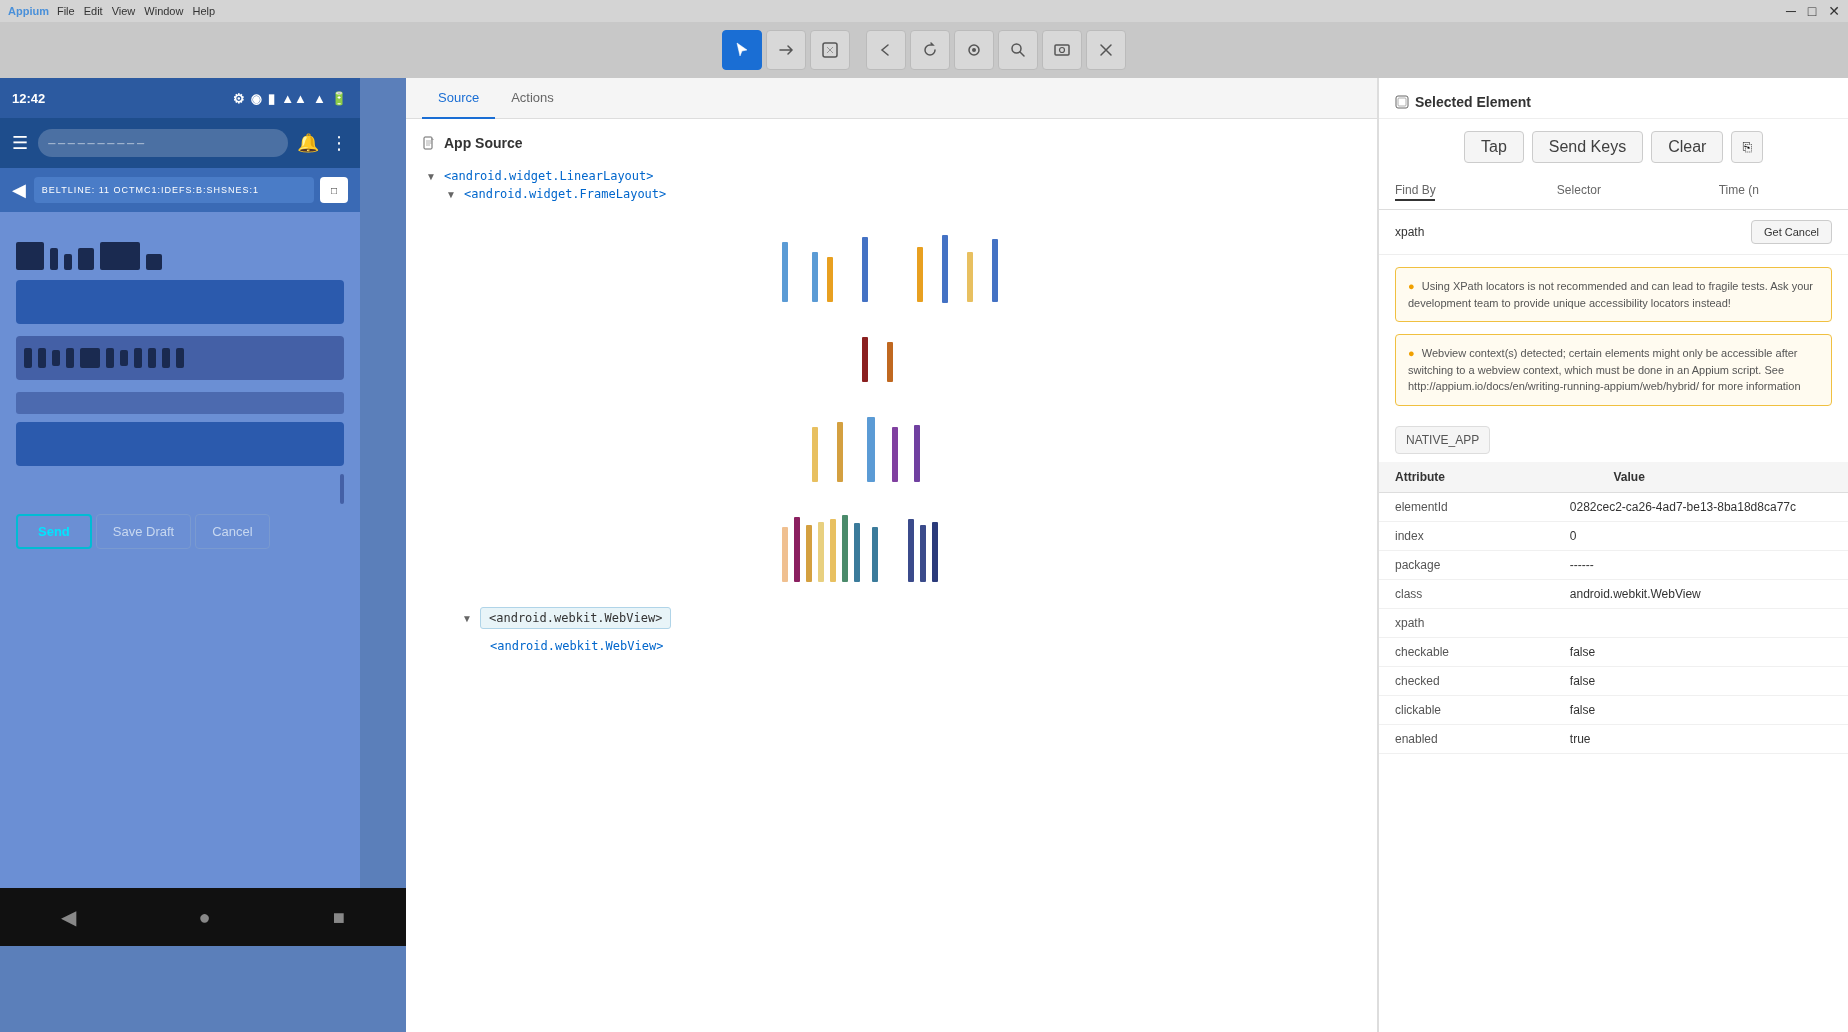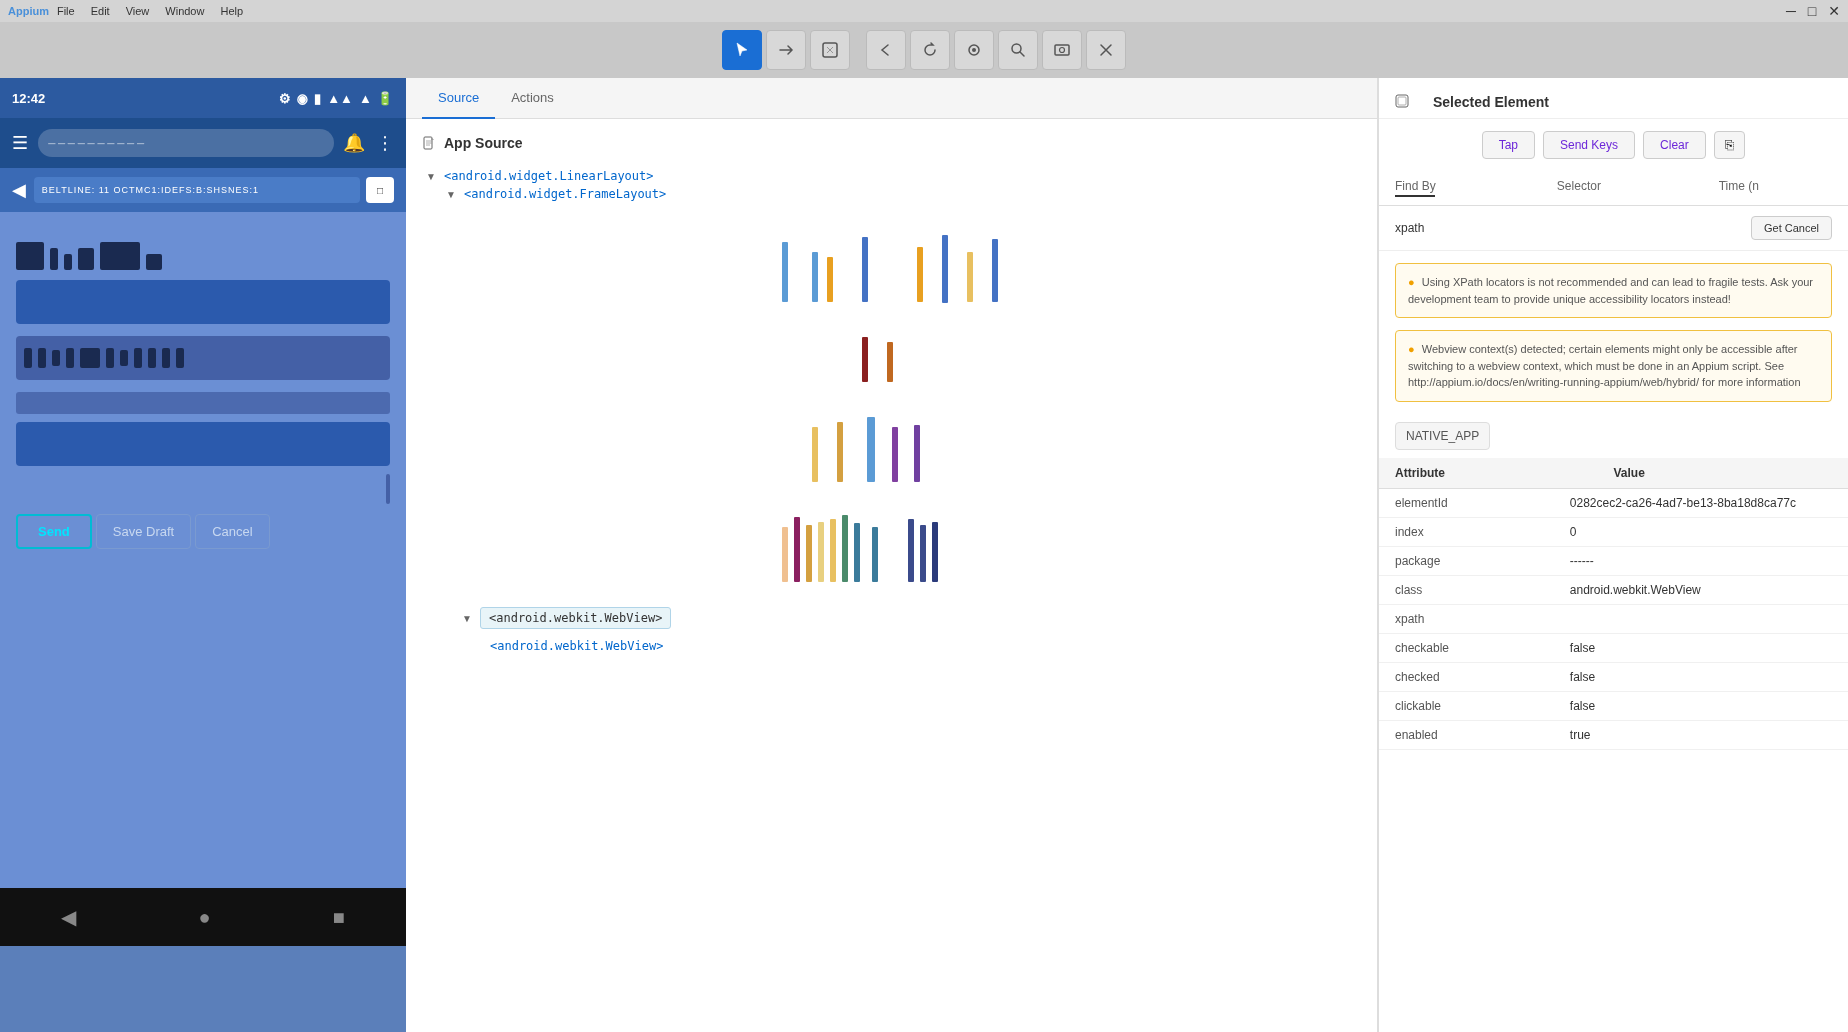--- a/index.html
+++ b/index.html
@@ -1,37 +1,37 @@
 <!DOCTYPE html>
 <html><head>
   <meta charset="utf-8">
   <style>
     * { box-sizing: border-box; margin: 0; padding: 0; }
     body { font-family: -apple-system, BlinkMacSystemFont, 'Segoe UI', sans-serif; font-size: 12px; background: #e8e8e8; width: 1848px; height: 1032px; overflow: hidden; }
 
     
     .title-bar { height: 22px; background: #d4d4d4; display: flex; align-items: center; padding: 0 8px; font-size: 11px; color: #333; }
     .title-bar-logo { margin-right: 8px; color: #4a90d9; font-weight: bold; }
-    .title-bar-menu { display: flex; gap: 16px; }
+    .title-bar-menu { display: flex; gap: 9px; }
     .title-bar-menu span { cursor: pointer; }
     .title-bar-controls { margin-left: auto; display: flex; gap: 12px; }
     .title-bar-controls span { font-size: 14px; cursor: pointer; }
 
     
     .toolbar { height: 56px; background: #c8c8c8; display: flex; align-items: center; justify-content: center; gap: 4px; }
     .toolbar-btn { width: 40px; height: 40px; display: flex; align-items: center; justify-content: center; background: #d8d8d8; border: 1px solid #bbb; border-radius: 4px; cursor: pointer; font-size: 16px; color: #555; }
     .toolbar-btn.active { background: #1a6ed4; color: white; border-color: #1a6ed4; }
     .toolbar-btn.separator { background: none; border: none; width: 8px; }
 
     
     .main { display: flex; height: calc(1032px - 22px - 56px); }
 
     
     .phone-panel { width: 406px; background: #5b7fba; flex-shrink: 0; }
-    .phone-screen { width: 406px; height: 810px; background: #6b8fd4; overflow: hidden; }
+    .phone-screen { width: 360px; height: 810px; background: #6b8fd4; overflow: hidden; }
     .phone-status-bar { height: 40px; background: #2c5aa0; display: flex; align-items: center; padding: 0 12px; color: white; font-size: 13px; font-weight: bold; gap: 8px; }
     .phone-status-icons { margin-left: auto; display: flex; gap: 6px; align-items: center; }
 
     .phone-action-bar { height: 50px; background: #1e4d8c; display: flex; align-items: center; padding: 0 12px; gap: 10px; }
     .phone-search-box { flex: 1; background: rgba(255,255,255,0.2); border-radius: 20px; height: 28px; padding: 0 10px; color: white; font-size: 11px; display: flex; align-items: center; }
     .phone-notification-icon { color: white; font-size: 18px; }
     .phone-menu-icon { color: white; font-size: 18px; }
     .phone-hamburger { color: white; font-size: 18px; }
 
     .phone-nav { height: 44px; background: #3a6ab5; display: flex; align-items: center; padding: 0 12px; }
@@ -79,24 +79,24 @@
     .webview-node { display: flex; flex-direction: column; align-items: flex-start; margin-left: 40px; }
     .webview-row { display: flex; align-items: center; gap: 4px; padding: 3px 8px; background: #e8f4f8; border: 1px solid #b0d4e8; border-radius: 3px; cursor: pointer; }
     .webview-label { font-size: 12px; color: #333; font-family: monospace; }
     .webview-child { margin-left: 20px; margin-top: 4px; padding: 2px 8px; }
     .webview-child-label { font-size: 12px; color: #0066cc; font-family: monospace; }
 
     
     .right-panel { width: 470px; background: white; flex-shrink: 0; overflow-y: auto; border-left: 1px solid #ddd; }
 
     .right-panel-header { padding: 16px 16px 8px; border-bottom: 1px solid #eee; }
-    .right-panel-title { font-size: 14px; font-weight: 600; color: #333; display: flex; gap: 24px; }
+    .right-panel-title { font-size: 14px; font-weight: 600; color: #333; display: flex; align-items: center; gap: 6px; }
 
     .action-buttons { display: flex; gap: 8px; padding: 12px 16px; justify-content: center; }
-    .action-btn { padding: 6px 16px; border: 1px solid #ccc; border-radius: 4px; background: #f5f5f5; cursor: pointer; font-size: 12px; color: #6d28d9; }
+    .action-btn { padding: 6px 16px; border: 1px solid #ccc; border-radius: 4px; background: #f5f5f5; cursor: pointer; font-size: 16px; color: #404040; }
     .icon-btn { padding: 6px 10px; border: 1px solid #ccc; border-radius: 4px; background: #f5f5f5; cursor: pointer; font-size: 12px; }
 
     .find-by-header { display: flex; gap: 0; border-bottom: 1px solid #ddd; padding: 0 16px; }
     .find-by-col { flex: 1; font-size: 12px; color: #666; padding: 8px 0; font-weight: 500; }
     .find-by-col.time-col { flex: 0.7; }
 
     .find-by-divider { border-bottom: 2px solid #333; width: 40px; margin-top: 2px; }
 
     .xpath-row { display: flex; align-items: center; padding: 10px 16px; border-bottom: 1px solid #eee; gap: 20px; }
     .xpath-label { font-size: 12px; color: #333; flex: 1; }

